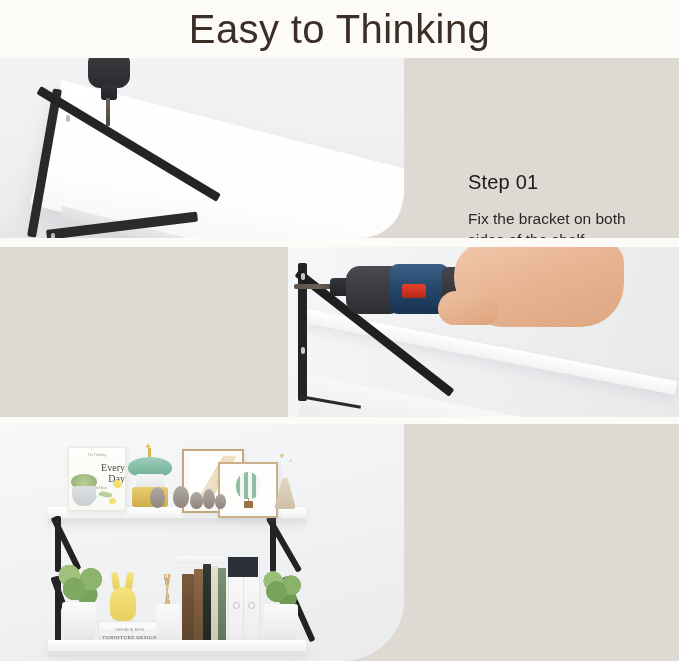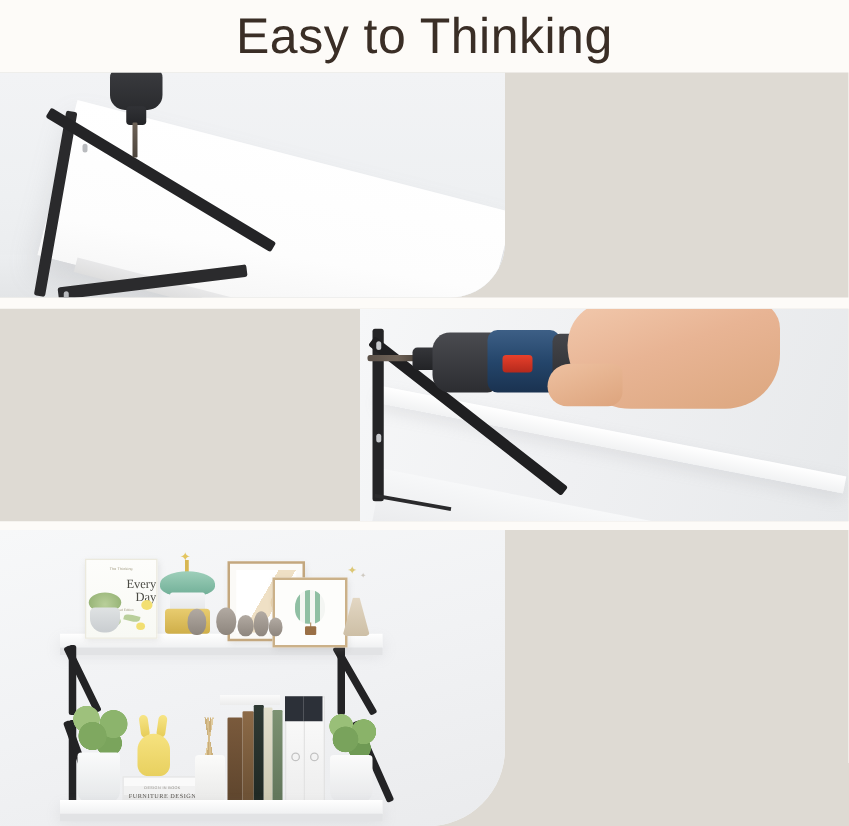--- a/index.html
+++ b/index.html
@@ -583,20 +583,25 @@
       <div class="p1-bracket-a"></div>
       <div class="p1-bracket-b"></div>
       <div class="p1-bracket-c"></div>
       <div class="p1-hole-a"></div>
       <div class="p1-hole-b"></div>
       <div class="p1-drill-body"></div>
       <div class="p1-drill-chuck"></div>
       <div class="p1-bit"></div>
     </div>
 
+    <div class="step-text text-1">
+      <p class="step-head">Step 01</p>
+      <p class="step-body">Fix the bracket on both
+sides of the shelf</p>
+    </div>
   </div>
 
   <div class="panel" style="top:247px; height:170px;">
 
     <div class="panel-photo photo-2">
       <div class="wall-2"></div>
       <div class="p2-shelf"></div>
       <div class="p2-shelf-face"></div>
       <div class="p2-br-vert"></div>
       <div class="p2-br-diag"></div>

